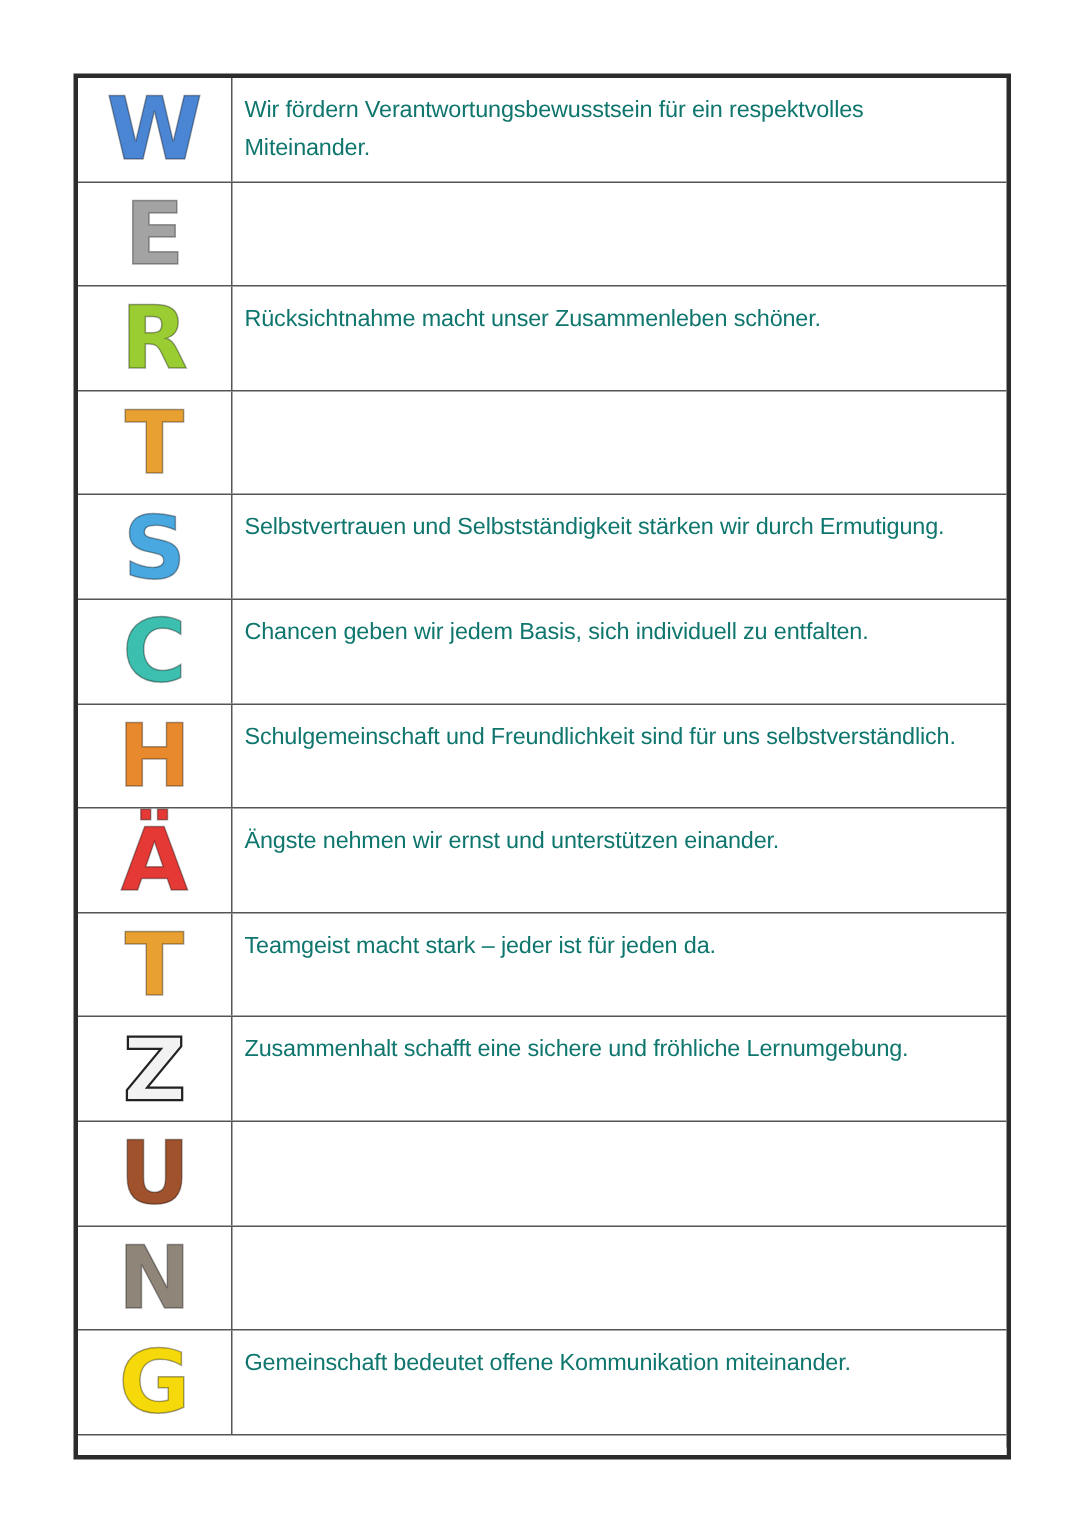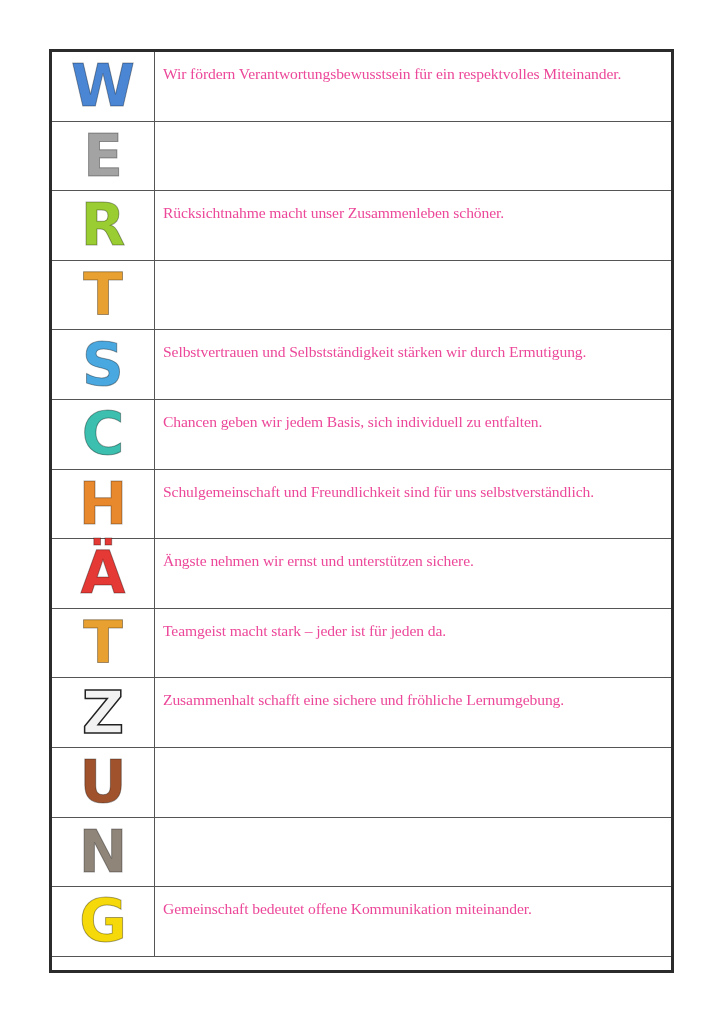--- a/index.html
+++ b/index.html
@@ -6,21 +6,21 @@
   body { width: 724px; height: 1024px; position: relative; overflow: hidden;
          font-family: "Liberation Sans", "DejaVu Sans", sans-serif; }
   .frame { position: absolute; left: 49px; top: 49px; width: 619px; height: 918px;
            border: 3px solid #2b2b2b; background: #fff; }
   .table { position: absolute; left: 0; top: 0; right: 0; }
   .row { display: flex; height: 69.6px; border-bottom: 1.5px solid #555; box-sizing: border-box; }
   .row:last-child { border-bottom: 1.5px solid #555; }
   .icon-cell { width: 103px; flex: none; border-right: 1.5px solid #555; display: flex;
                align-items: center; justify-content: center; box-sizing: border-box; }
   .text-cell { flex: 1; padding: 9px 10px 0 8px; font-size: 15.6px; line-height: 25px;
-               color: #ec4899; letter-spacing: -0.1px; font-family: Liberation Serif, serif; }
+               color: #0f766e; letter-spacing: -0.1px; }
   .letter { font-family: "DejaVu Sans", sans-serif; font-weight: bold; font-size: 58px;
             line-height: 1; position: relative; -webkit-text-stroke: 1px rgba(0,0,0,0.35); }
   .bottom-gap { position: absolute; left: 0; right: 0; bottom: 0; height: 5px; background: #fff; }
 </style>
 </head>
 <body>
 
 <div class="frame">
   <div class="table" id="table">
       <div class="row">
@@ -60,21 +60,21 @@
       <div class="row">
     <div class="icon-cell">
       <span class="letter" style="color: rgb(232, 137, 46);">H</span>
     </div>
     <div class="text-cell">Schulgemeinschaft und Freundlichkeit sind für uns selbstverständlich.</div>
   </div>
       <div class="row">
     <div class="icon-cell">
       <span class="letter" style="color: rgb(229, 57, 53);">Ä</span>
     </div>
-    <div class="text-cell">Ängste nehmen wir ernst und unterstützen sichere.</div>
+    <div class="text-cell">Ängste nehmen wir ernst und unterstützen einander.</div>
   </div>
       <div class="row">
     <div class="icon-cell">
       <span class="letter" style="color: rgb(232, 160, 48);">T</span>
     </div>
     <div class="text-cell">Teamgeist macht stark – jeder ist für jeden da.</div>
   </div>
       <div class="row">
     <div class="icon-cell">
       <span class="letter" style="color: rgb(242, 242, 242); -webkit-text-stroke: 1.5px rgb(34, 34, 34);">Z</span>

